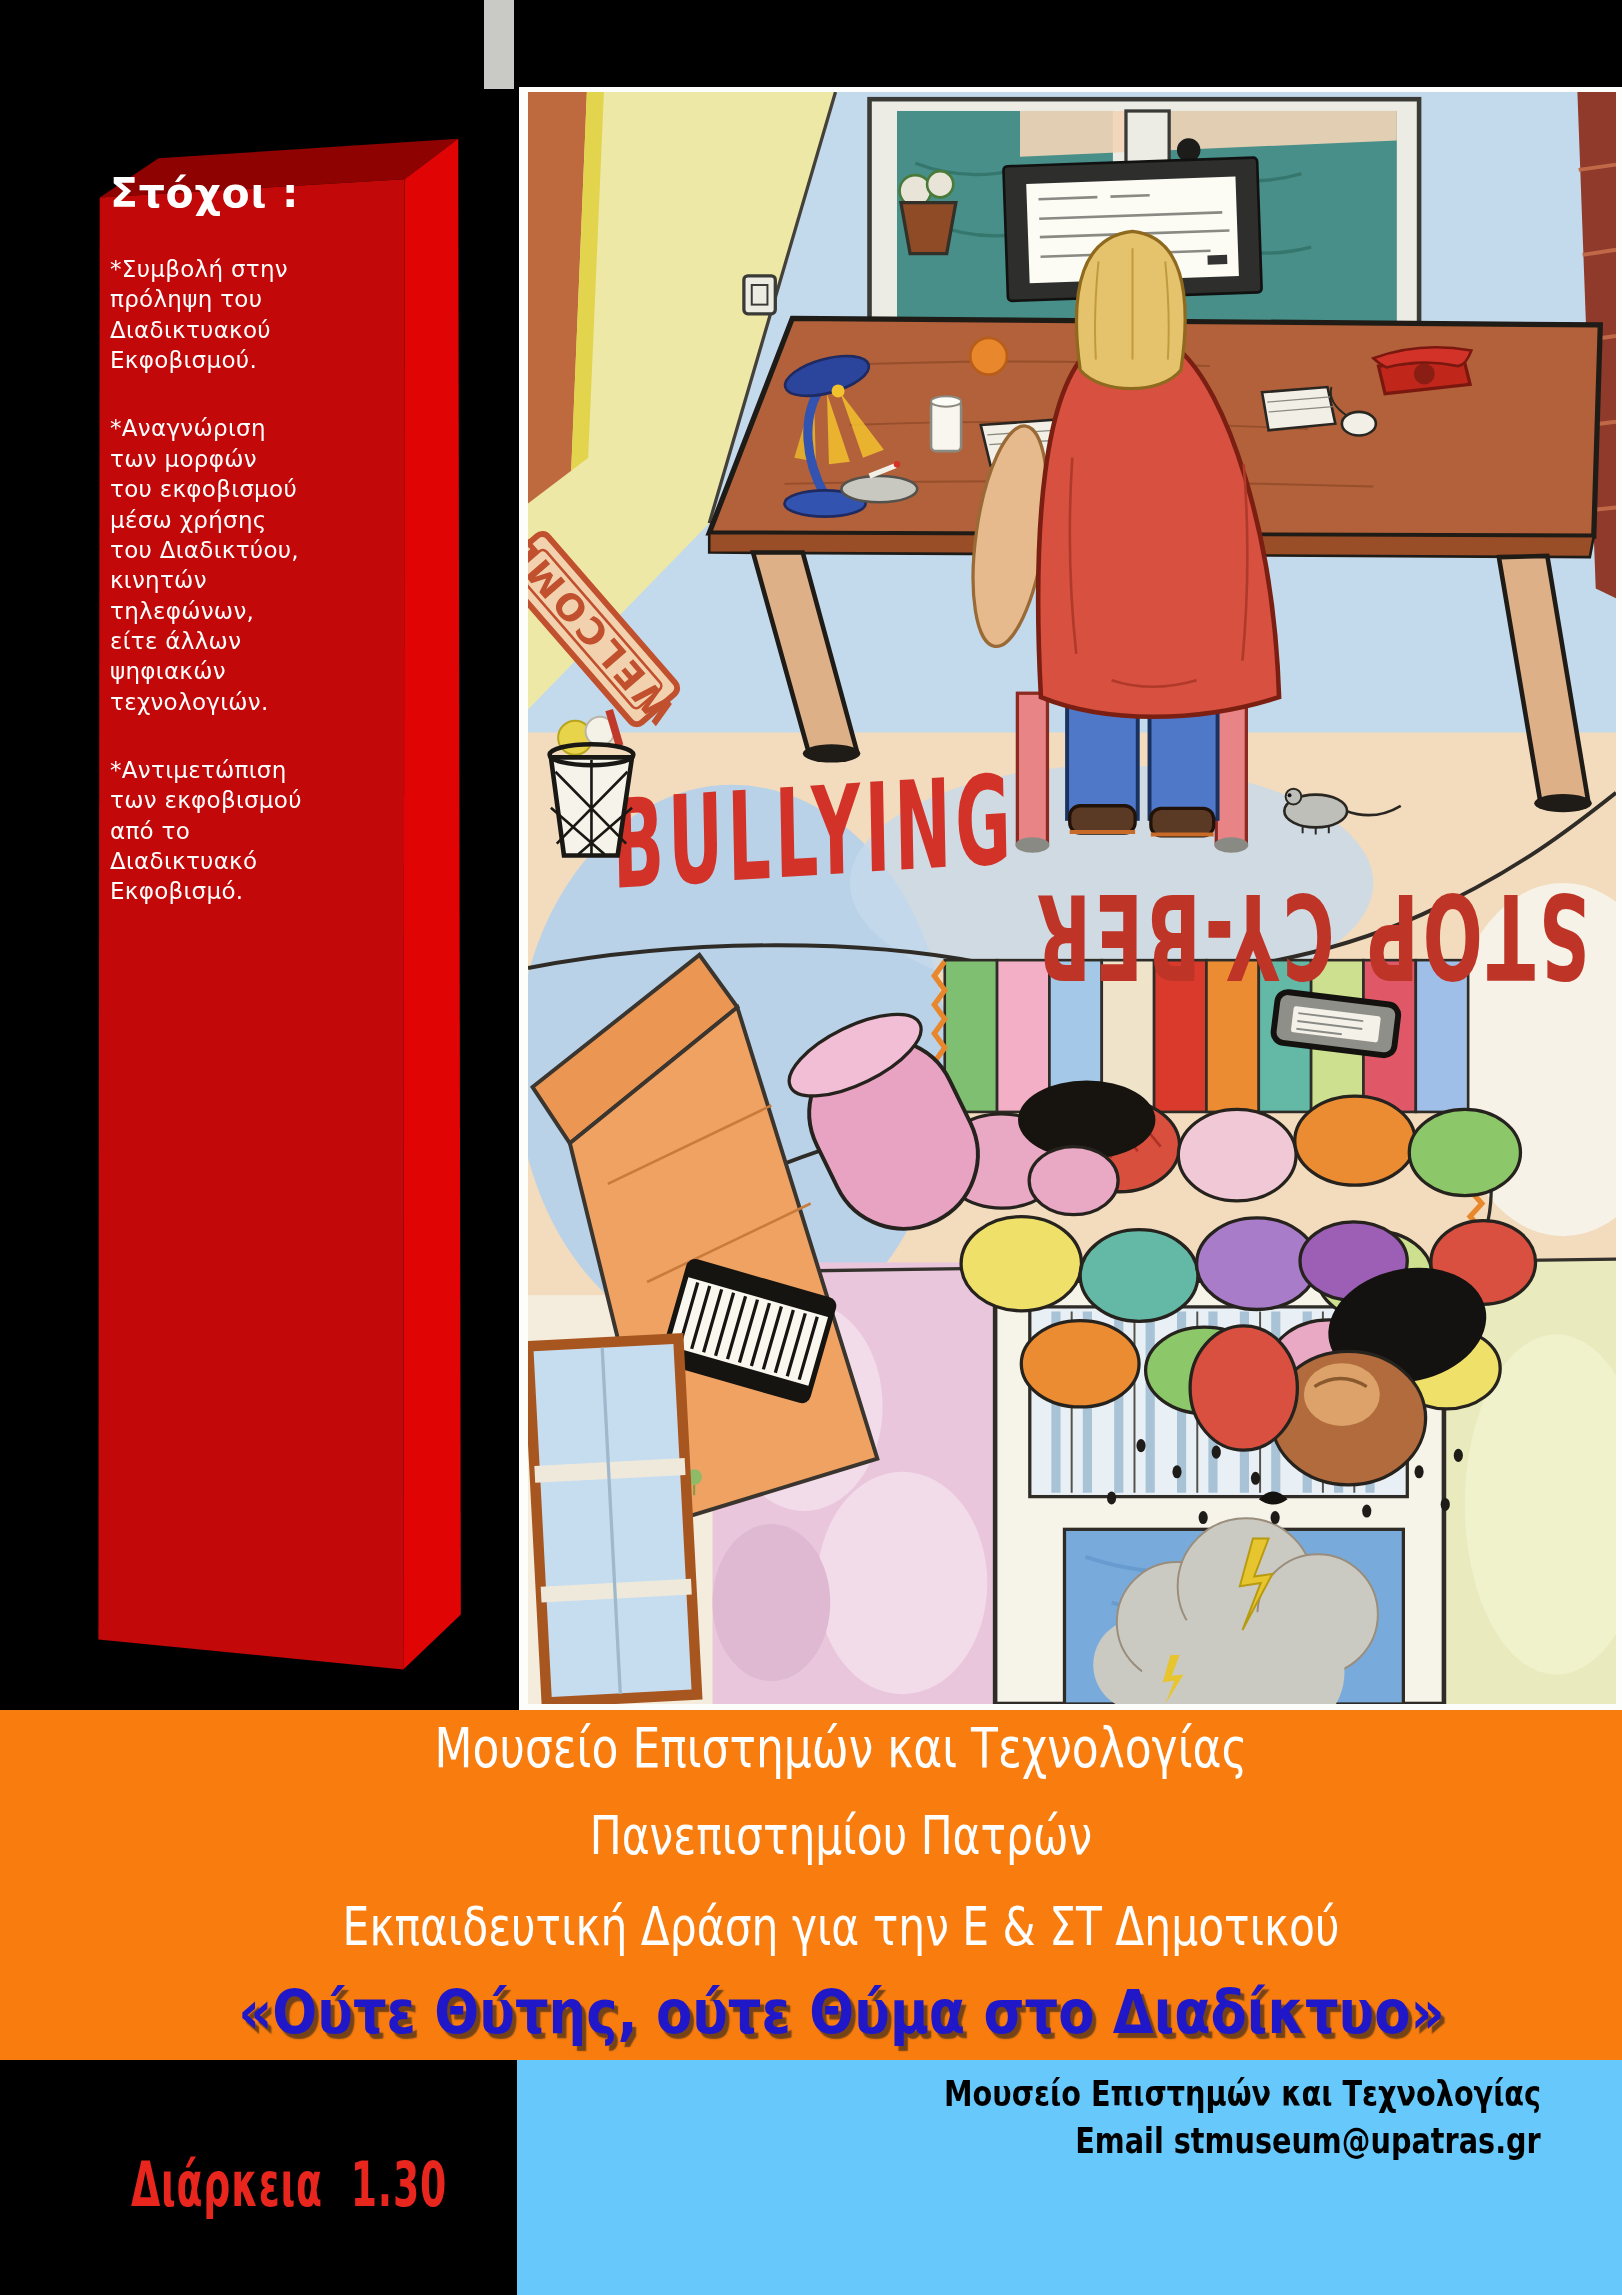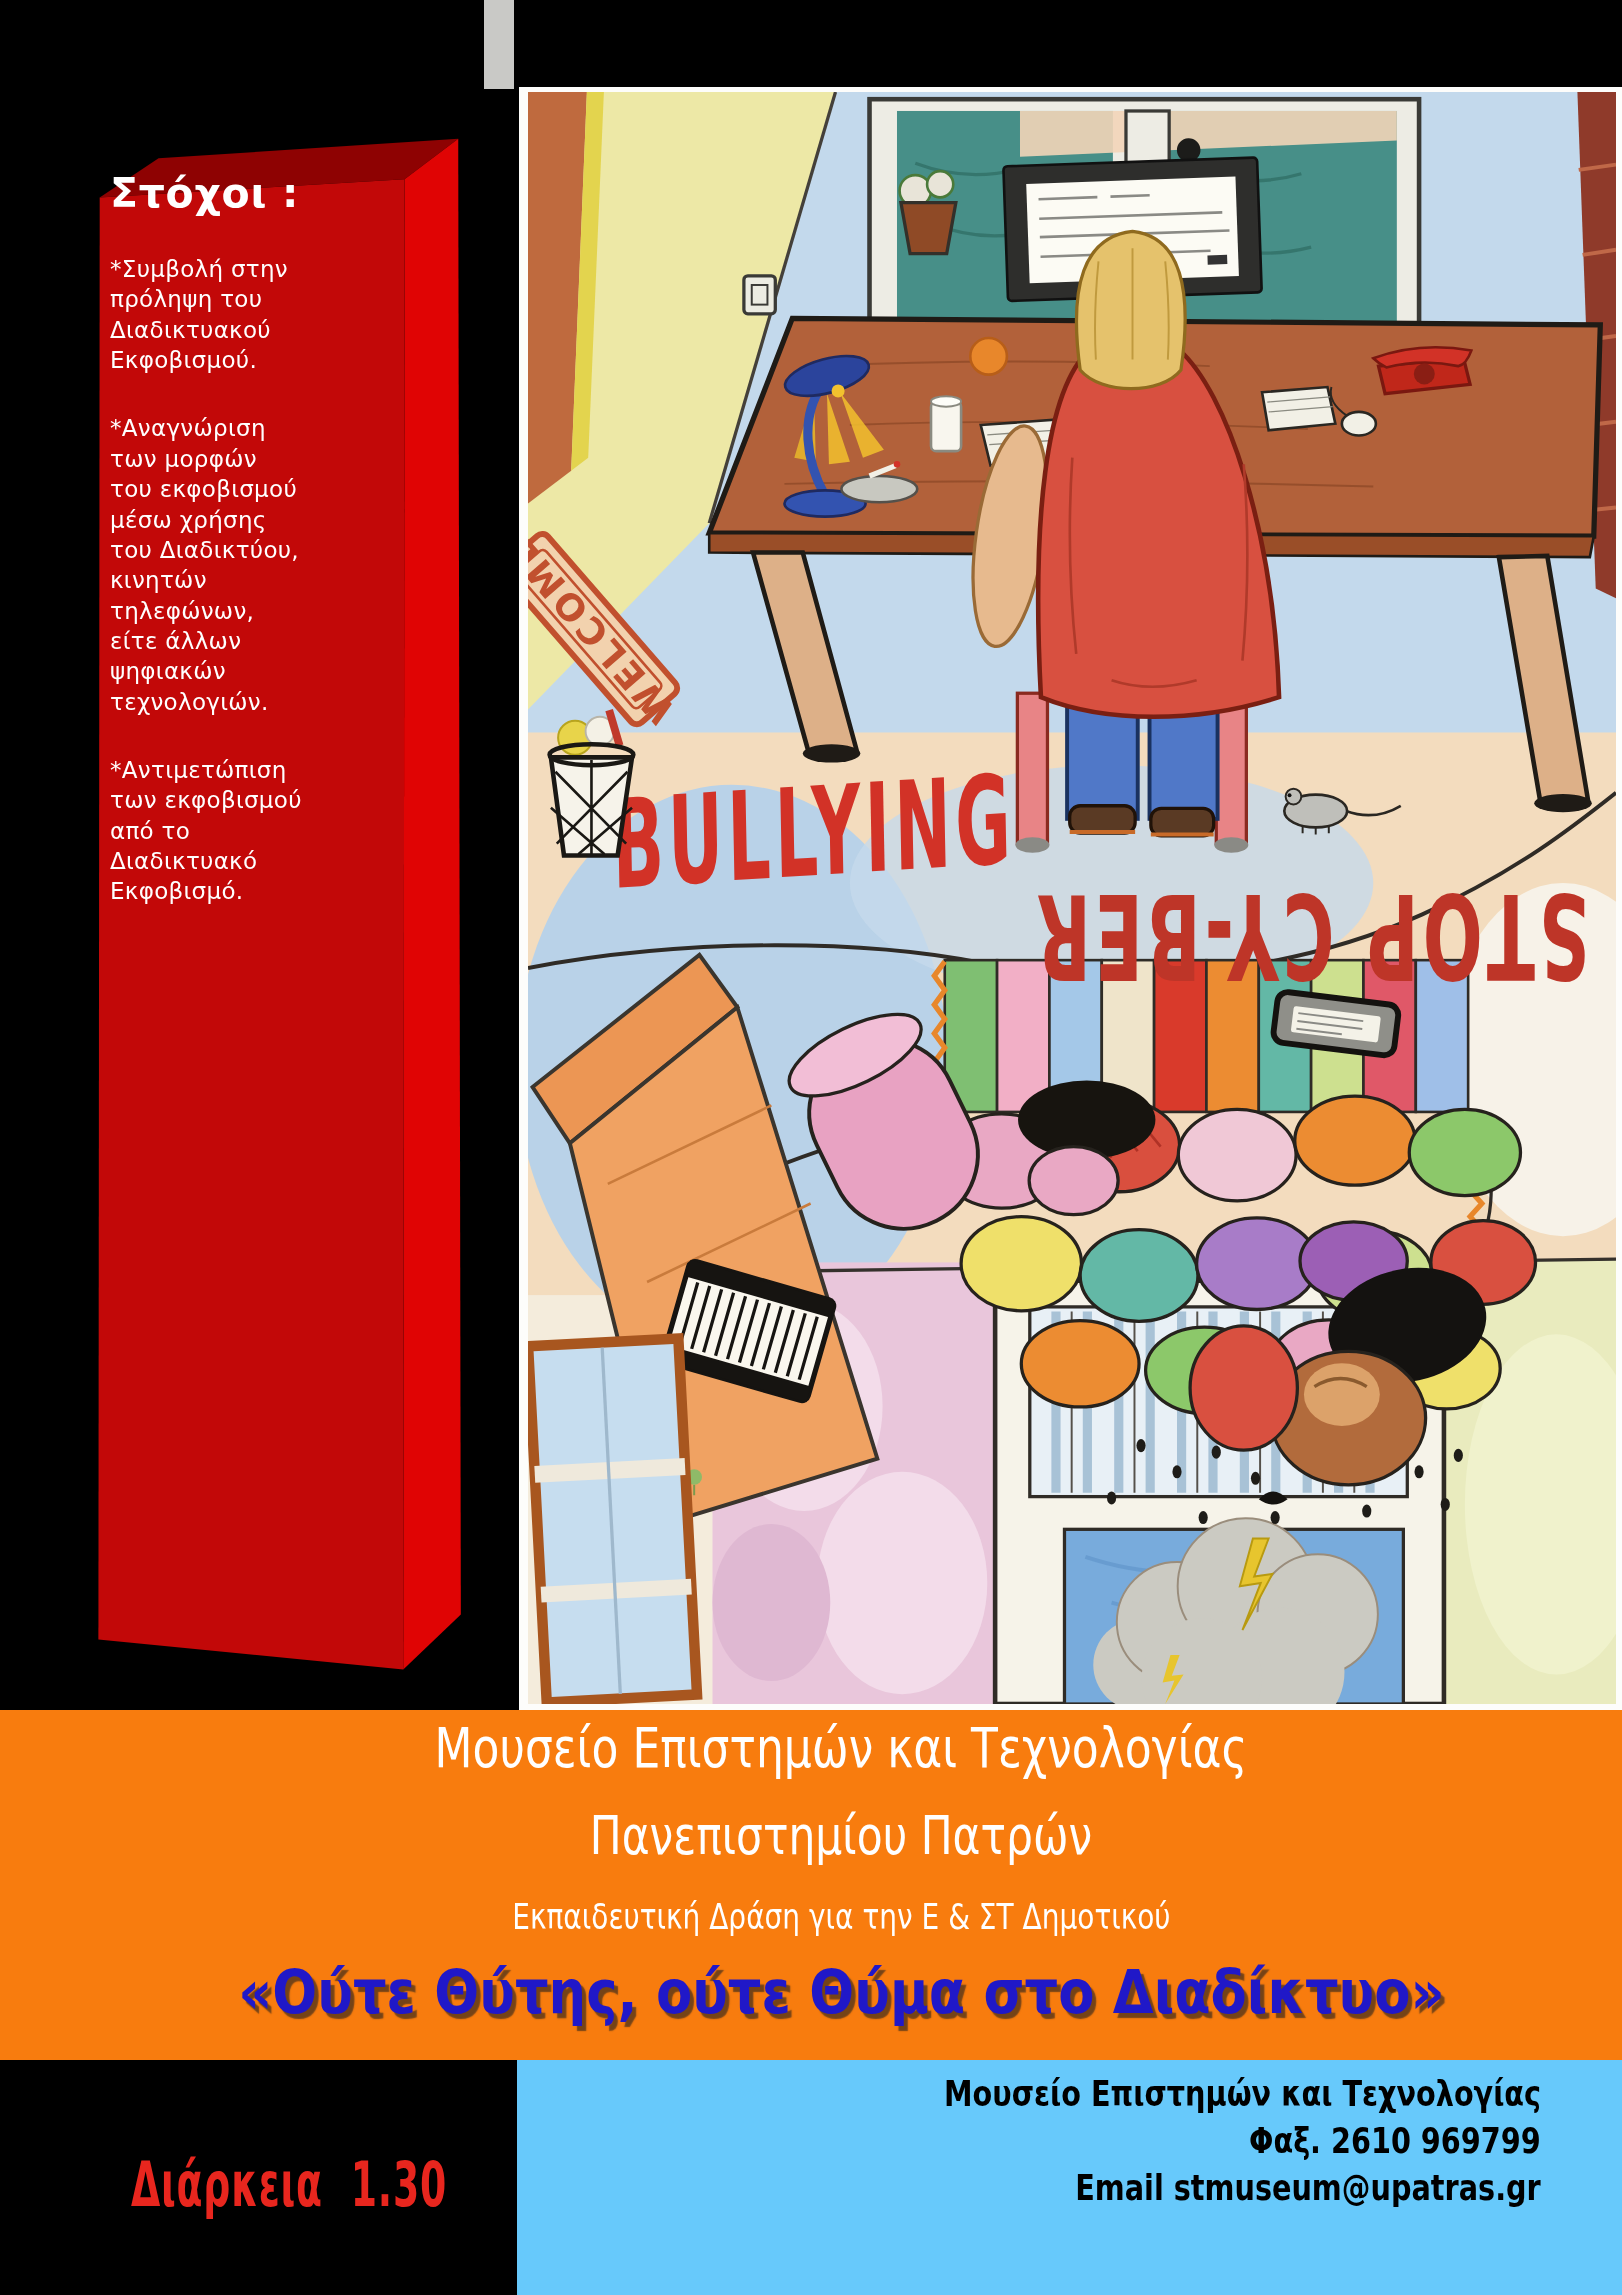--- a/index.html
+++ b/index.html
@@ -18,21 +18,21 @@
   .photo{position:absolute;left:519px;top:87px;width:1104px;height:1623px;background:#FDFDFB;}
   .photo svg{position:absolute;left:9.2px;top:5.2px;}
 
   
   .banner{position:absolute;left:0;top:1710px;width:1623px;height:350px;background:#F87C0E;
           text-align:center;box-sizing:border-box;padding-left:59px;padding-top:6.5px;color:#fff;}
   .banner .l{display:block;}
   .banner .cond{display:inline-block;transform:scaleX(.8);transform-origin:center;}
   .b1{font-size:55px;line-height:1.15;}
   .b2{font-size:53px;line-height:1.15;margin-top:26px;}
-  .b3{font-size:35px;line-height:1.1;margin-top:31px;}
+  .b3{font-size:53px;line-height:1.1;margin-top:31px;}
   .b4{font-size:60px;line-height:1.2;margin-top:19.6px;font-weight:bold;color:#2018C8;
       text-shadow:4.6px 5.2px 1.3px rgba(30,30,30,.6);text-align:center;}
   .b4 .cond{transform:scaleX(.88);}
 
   
   .duration{position:absolute;left:131px;top:2148px;color:#E8261E;font-weight:bold;
             font-size:63px;white-space:pre;transform:scaleX(.6);transform-origin:left center;letter-spacing:1.3px;}
   .contact{position:absolute;left:517px;top:2060px;width:1106px;height:236px;background:#67C9FB;
            box-sizing:border-box;padding:10.5px 82px 0 0;text-align:right;color:#000;font-weight:bold;}
   .contact .l{display:block;font-size:35px;line-height:1.35;}
@@ -354,18 +354,17 @@
   <div class="banner">
     <span class="l b1"><span class="cond">Μουσείο Επιστημών και Τεχνολογίας</span></span>
     <span class="l b2"><span class="cond">Πανεπιστημίου Πατρών</span></span>
     <span class="l b3"><span class="cond">Εκπαιδευτική Δράση για την Ε &amp; ΣΤ Δημοτικού</span></span>
     <span class="l b4"><span class="cond">«Ούτε Θύτης, ούτε Θύμα στο Διαδίκτυο»</span></span>
   </div>
 
   <div class="duration">Διάρκεια  1.30</div>
   <div class="contact">
     <span class="l"><span class="cond">Μουσείο Επιστημών και Τεχνολογίας</span></span>
-    <span class="l"><span class="cond">Φαξ. 2610 969799</span></span>
     <span class="l"><span class="cond">Email stmuseum@upatras.gr</span></span>
   </div>
 
 </div>
 
 
 </body></html>

